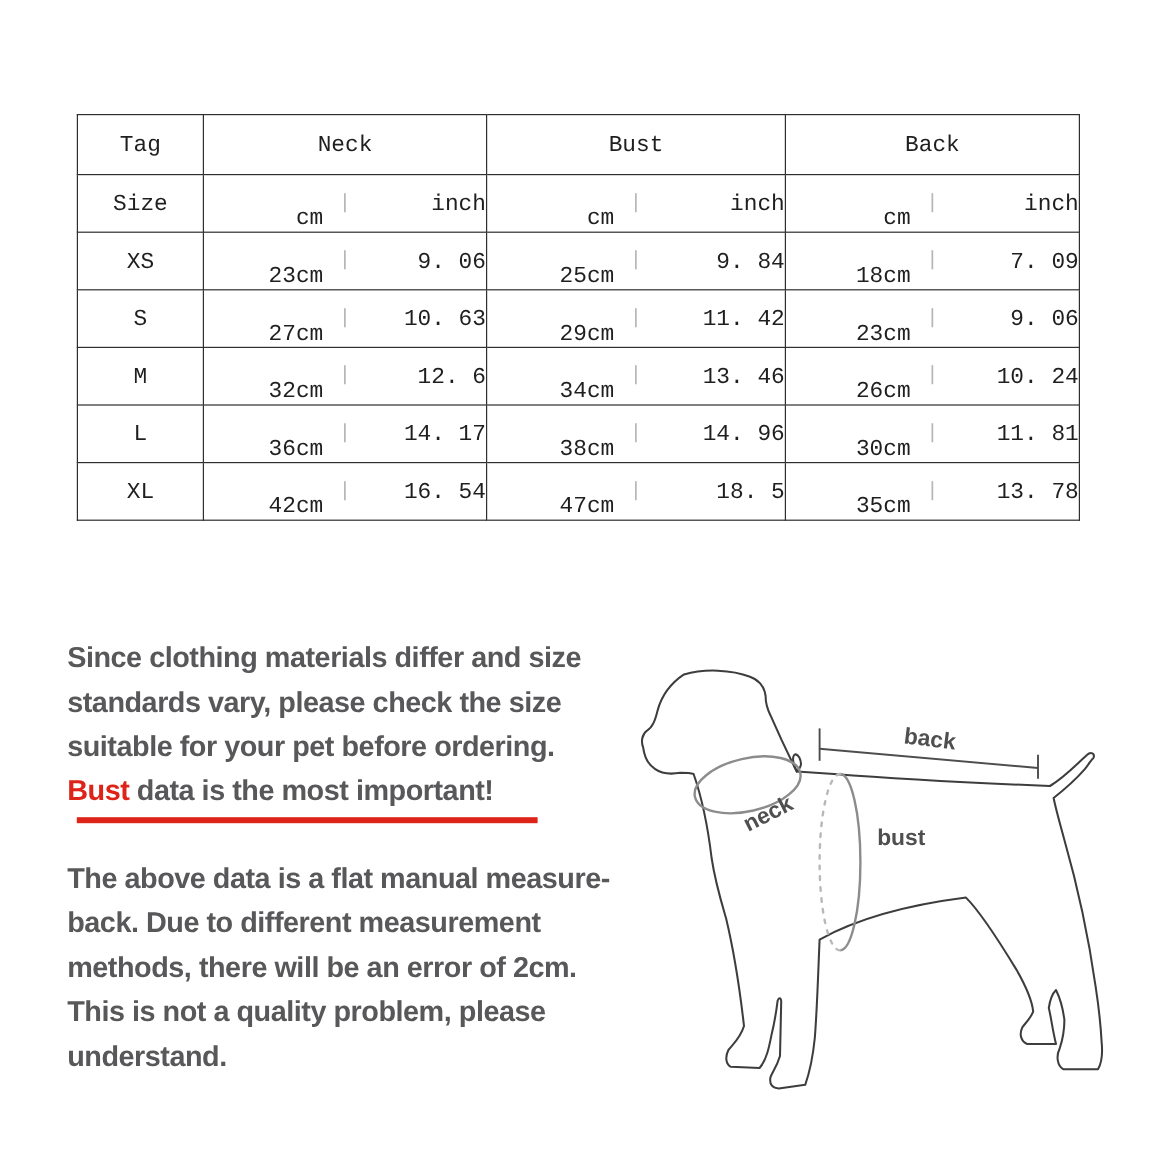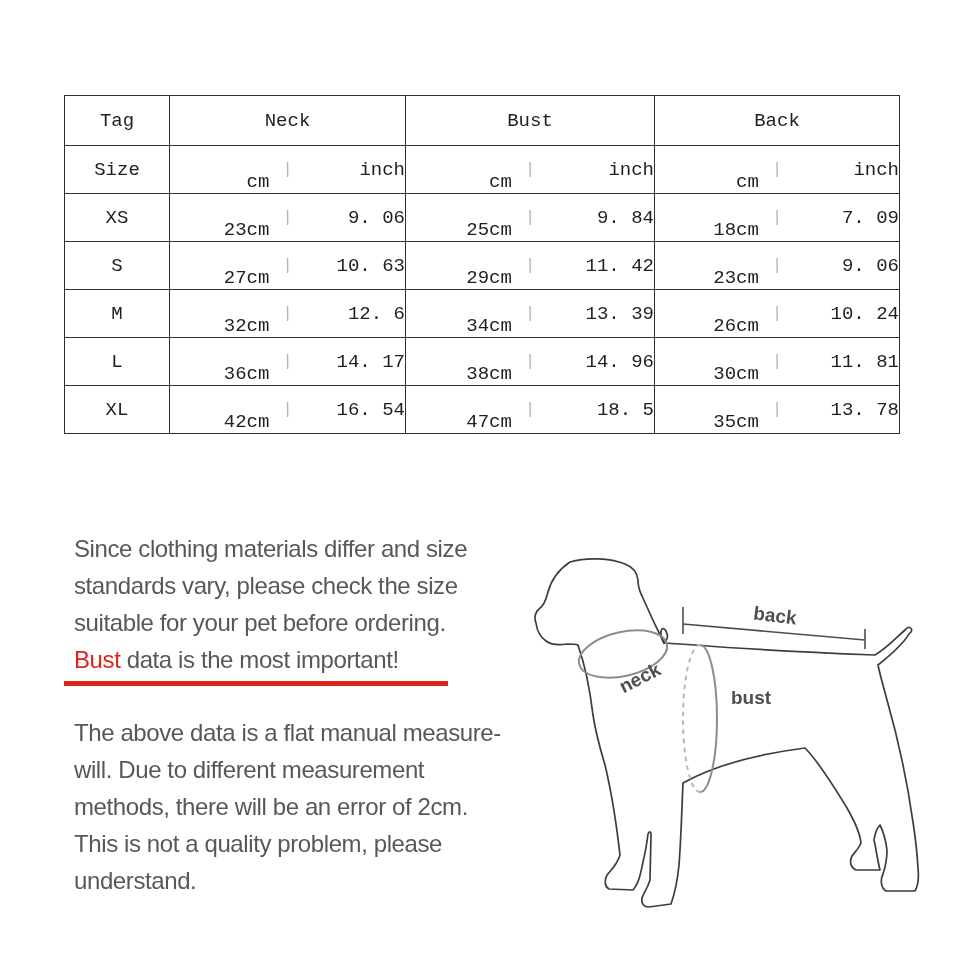--- a/index.html
+++ b/index.html
@@ -12,21 +12,21 @@
         font-family:"Liberation Mono",monospace;font-size:19px;color:#1f1f1f;}
   table.size-table td{border:1px solid #2f2f2f;text-align:center;vertical-align:middle;padding:0;}
   tr.hrow1 td{height:49px;}
   tr.hrow2 td, tr.drow td{height:47px;}
   .pair{display:flex;justify-content:center;align-items:center;}
   .pair .cmv{width:45%;text-align:right;padding-right:13px;margin-top:24px;}
   .pair .bar{color:#b5b5b5;font-size:17px;}
   .pair .inv{width:45%;text-align:right;padding-left:13px;}
 
   
-  .note{position:absolute;left:74px;color:#58585a;font-size:24px;font-weight:400;
+  .note{position:absolute;left:56px;color:#58585a;font-size:24px;font-weight:700;
         letter-spacing:-0.4px;line-height:37px;white-space:nowrap;}
   .note1{top:530px;}
   .note2{top:714px;}
   .red-text{color:#de2418;}
   .red-underline{position:absolute;left:64px;top:681px;width:384px;height:5px;background:#de2418;}
 
   
   .dog-svg{position:absolute;left:525px;top:550px;}
   .dog-svg text{font-family:"Liberation Sans",sans-serif;font-size:19px;font-weight:600;fill:#4f4f4f;}
 </style>
@@ -130,21 +130,21 @@
             <div class="pair">
         <span class="cmv">32cm</span>
         <span class="bar">|</span>
         <span class="inv">12. 6</span>
             </div>
           </td>
       <td>
             <div class="pair">
         <span class="cmv">34cm</span>
         <span class="bar">|</span>
-        <span class="inv">13. 39</span>
+        <span class="inv">13. 46</span>
             </div>
           </td>
       <td>
             <div class="pair">
         <span class="cmv">26cm</span>
         <span class="bar">|</span>
         <span class="inv">10. 24</span>
             </div>
           </td>
     </tr>
@@ -204,21 +204,21 @@
   <div class="note note1">
     <div>Since clothing materials differ and size</div>
     <div>standards vary, please check the size</div>
     <div>suitable for your pet before ordering.</div>
     <div><span class="red-text">Bust</span><span> data is the most important!</span></div>
   </div>
   <div class="red-underline"></div>
 
   <div class="note note2">
     <div>The above data is a flat manual measure-</div>
-    <div>will. Due to different measurement</div>
+    <div>back. Due to different measurement</div>
     <div>methods, there will be an error of 2cm.</div>
     <div>This is not a quality problem, please</div>
     <div>understand.</div>
   </div>
 
   <svg class="dog-svg" width="430" height="370" viewBox="0 0 430 370">
 
     <path fill="none" stroke="#3d3d3d" stroke-width="1.7" stroke-linecap="round" stroke-linejoin="round" d="M53,95
          C60,115 65,140 68,165
          C71,185 75,198 80,215

